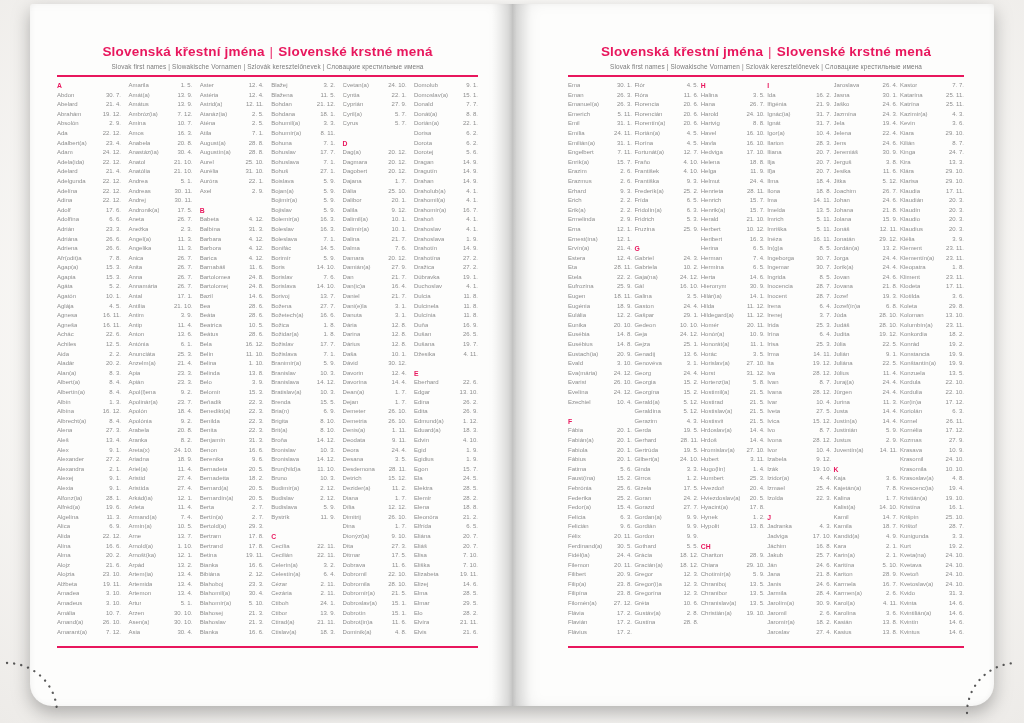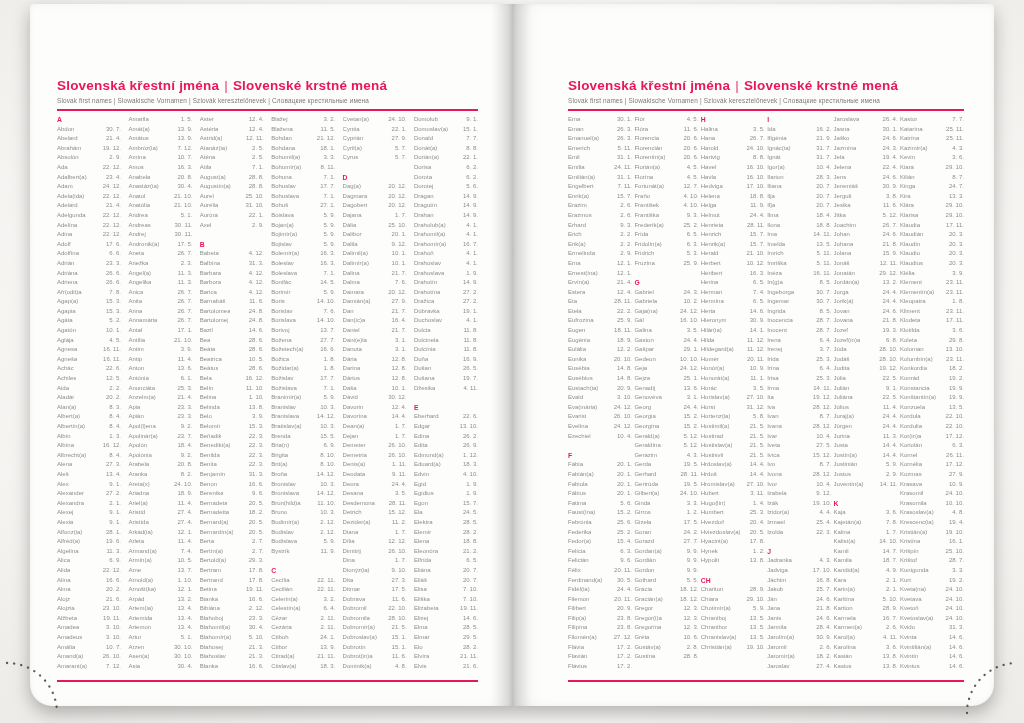--- a/index.html
+++ b/index.html
@@ -23,21 +23,21 @@
   }
   .page-right{
     left:482px;border-radius:0 3px 22px 0;
     padding:0 30px 0 56px;
     box-shadow:inset 18px 0 22px -12px rgba(0,0,0,.18), inset -3px 0 6px -3px rgba(0,0,0,.06);
   }
   .spine{
     position:absolute;left:462px;top:0;width:40px;height:100%;pointer-events:none;
     background:linear-gradient(to right, rgba(0,0,0,0), rgba(0,0,0,.07) 40%, rgba(0,0,0,.13) 50%, rgba(0,0,0,.06) 62%, rgba(0,0,0,0));
   }
-  .ph{padding-top:74px;text-align:left;}
+  .ph{padding-top:40px;text-align:center;}
   .title{
     font-size:13.5px;font-weight:bold;color:#e8175d;letter-spacing:.2px;white-space:nowrap;
   }
   .tsep{font-weight:normal;margin:0 5px;opacity:.9;}
   .subtitle{
     font-size:6.4px;color:#7b7b7b;margin-top:4px;letter-spacing:.15px;white-space:nowrap;
   }
   .rule{height:2px;background:#e8175d;margin-top:5px;}
   .cols{
     display:flex;justify-content:space-between;margin-top:4px;height:560px;overflow:hidden;

